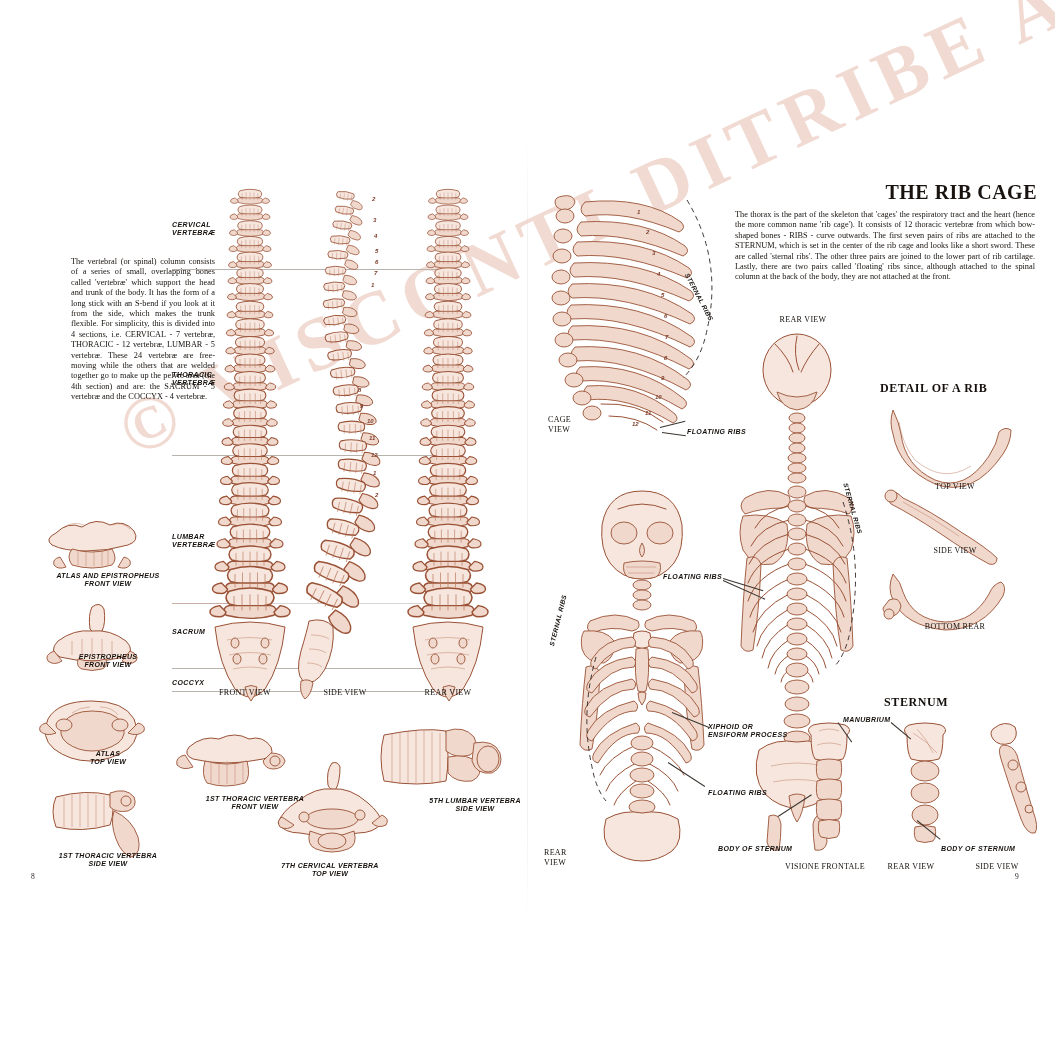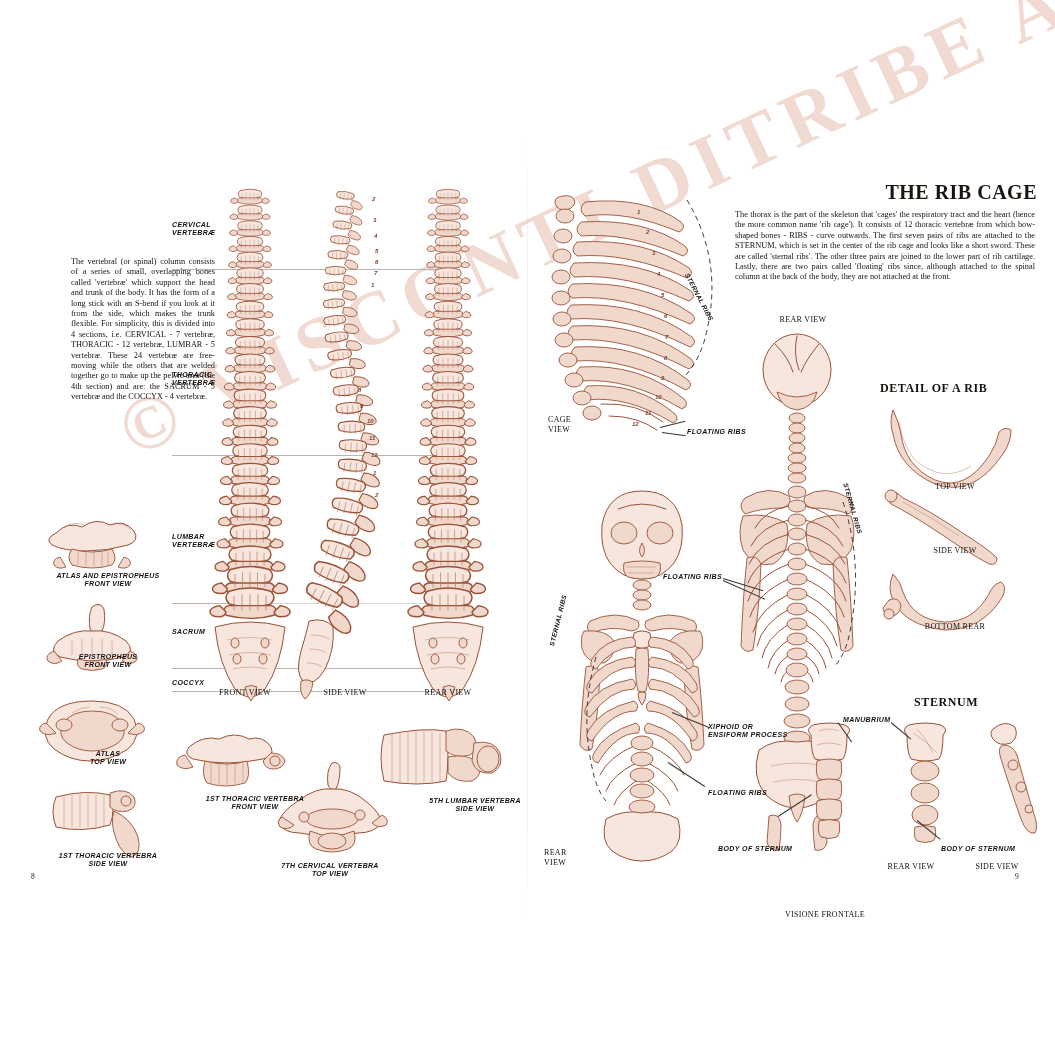--- a/index.html
+++ b/index.html
@@ -690,21 +690,21 @@
       <path class="bone-fill2" d="M18,16 q-6,14 0,26 q12,26 52,30 q38,0 58,-34 q4,-10 -2,-14 q-8,2 -12,12 q-16,28 -44,28 q-32,-2 -42,-30 q-2,-10 -10,-18 z"></path>
       <path class="bone-fill2" d="M14,42 q10,-4 12,6 q-2,10 -10,10 q-8,-2 -8,-8 z"></path>
       <circle class="bone-fill2" cx="14" cy="56" r="5"></circle>
     </g>
   </svg>
 
   <div class="cap" style="left:900px;top:482px;width:110px;">TOP VIEW</div>
   <div class="cap" style="left:900px;top:546px;width:110px;">SIDE VIEW</div>
   <div class="cap" style="left:900px;top:622px;width:110px;">BOTTOM REAR</div>
 
-  <div class="secthead" style="left:914px;top:695px;">STERNUM</div>
+  <div class="secthead" style="left:884px;top:695px;">STERNUM</div>
 
   <svg style="position:absolute;left:795px;top:715px;" width="250" height="140" viewBox="0 0 250 140">
 
     <g>
       <path class="bone-fill" d="M16,20 q-6,-6 2,-10 q16,-4 32,0 q8,4 2,10 q0,18 -4,24 q-14,4 -28,0 q-4,-6 -4,-24 z"></path>
       <path class="hatch" d="M24,16 q10,-4 20,0 M22,30 q12,-4 24,0"></path>
       <path class="bone-fill2" d="M22,46 q12,-4 24,0 q2,14 -2,18 q-10,3 -20,0 q-4,-4 -2,-18 z"></path>
       <path class="bone-fill2" d="M22,66 q12,-4 24,0 q2,14 -2,18 q-10,3 -20,0 q-4,-4 -2,-18 z"></path>
       <path class="bone-fill2" d="M22,86 q12,-4 24,0 q2,14 -2,18 q-10,3 -20,0 q-4,-4 -2,-18 z"></path>
       <path class="bone-fill2" d="M24,106 q10,-3 20,0 q2,12 -2,16 q-8,3 -16,0 q-4,-4 -2,-16 z"></path>
@@ -731,18 +731,18 @@
   <div class="lbl" style="left:843px;top:716px;">MANUBRIUM</div>
   <div class="leader" style="left:838px;top:722px;width:24px;transform:rotate(55deg);transform-origin:left;"></div>
   <div class="leader" style="left:891px;top:722px;width:26px;transform:rotate(40deg);transform-origin:left;"></div>
 
   <div class="lbl" style="left:941px;top:845px;">BODY OF STERNUM</div>
   <div class="leader" style="left:917px;top:820px;width:30px;transform:rotate(39deg);transform-origin:left;"></div>
 
   <div class="lbl" style="left:718px;top:845px;">BODY OF STERNUM</div>
   <div class="leader" style="left:778px;top:816px;width:40px;transform:rotate(-33deg);transform-origin:left;"></div>
 
-  <div class="cap" style="left:770px;top:862px;width:110px;margin-top:48px;">VISIONE FRONTALE</div>
+  <div class="cap" style="left:770px;top:862px;width:110px;">VISIONE FRONTALE</div>
   <div class="cap" style="left:866px;top:862px;width:90px;">REAR VIEW</div>
   <div class="cap" style="left:952px;top:862px;width:90px;">SIDE VIEW</div>
 
   <div class="pageno" style="left:1015px;top:872px;">9</div>
 </div>
 
 </body></html>

